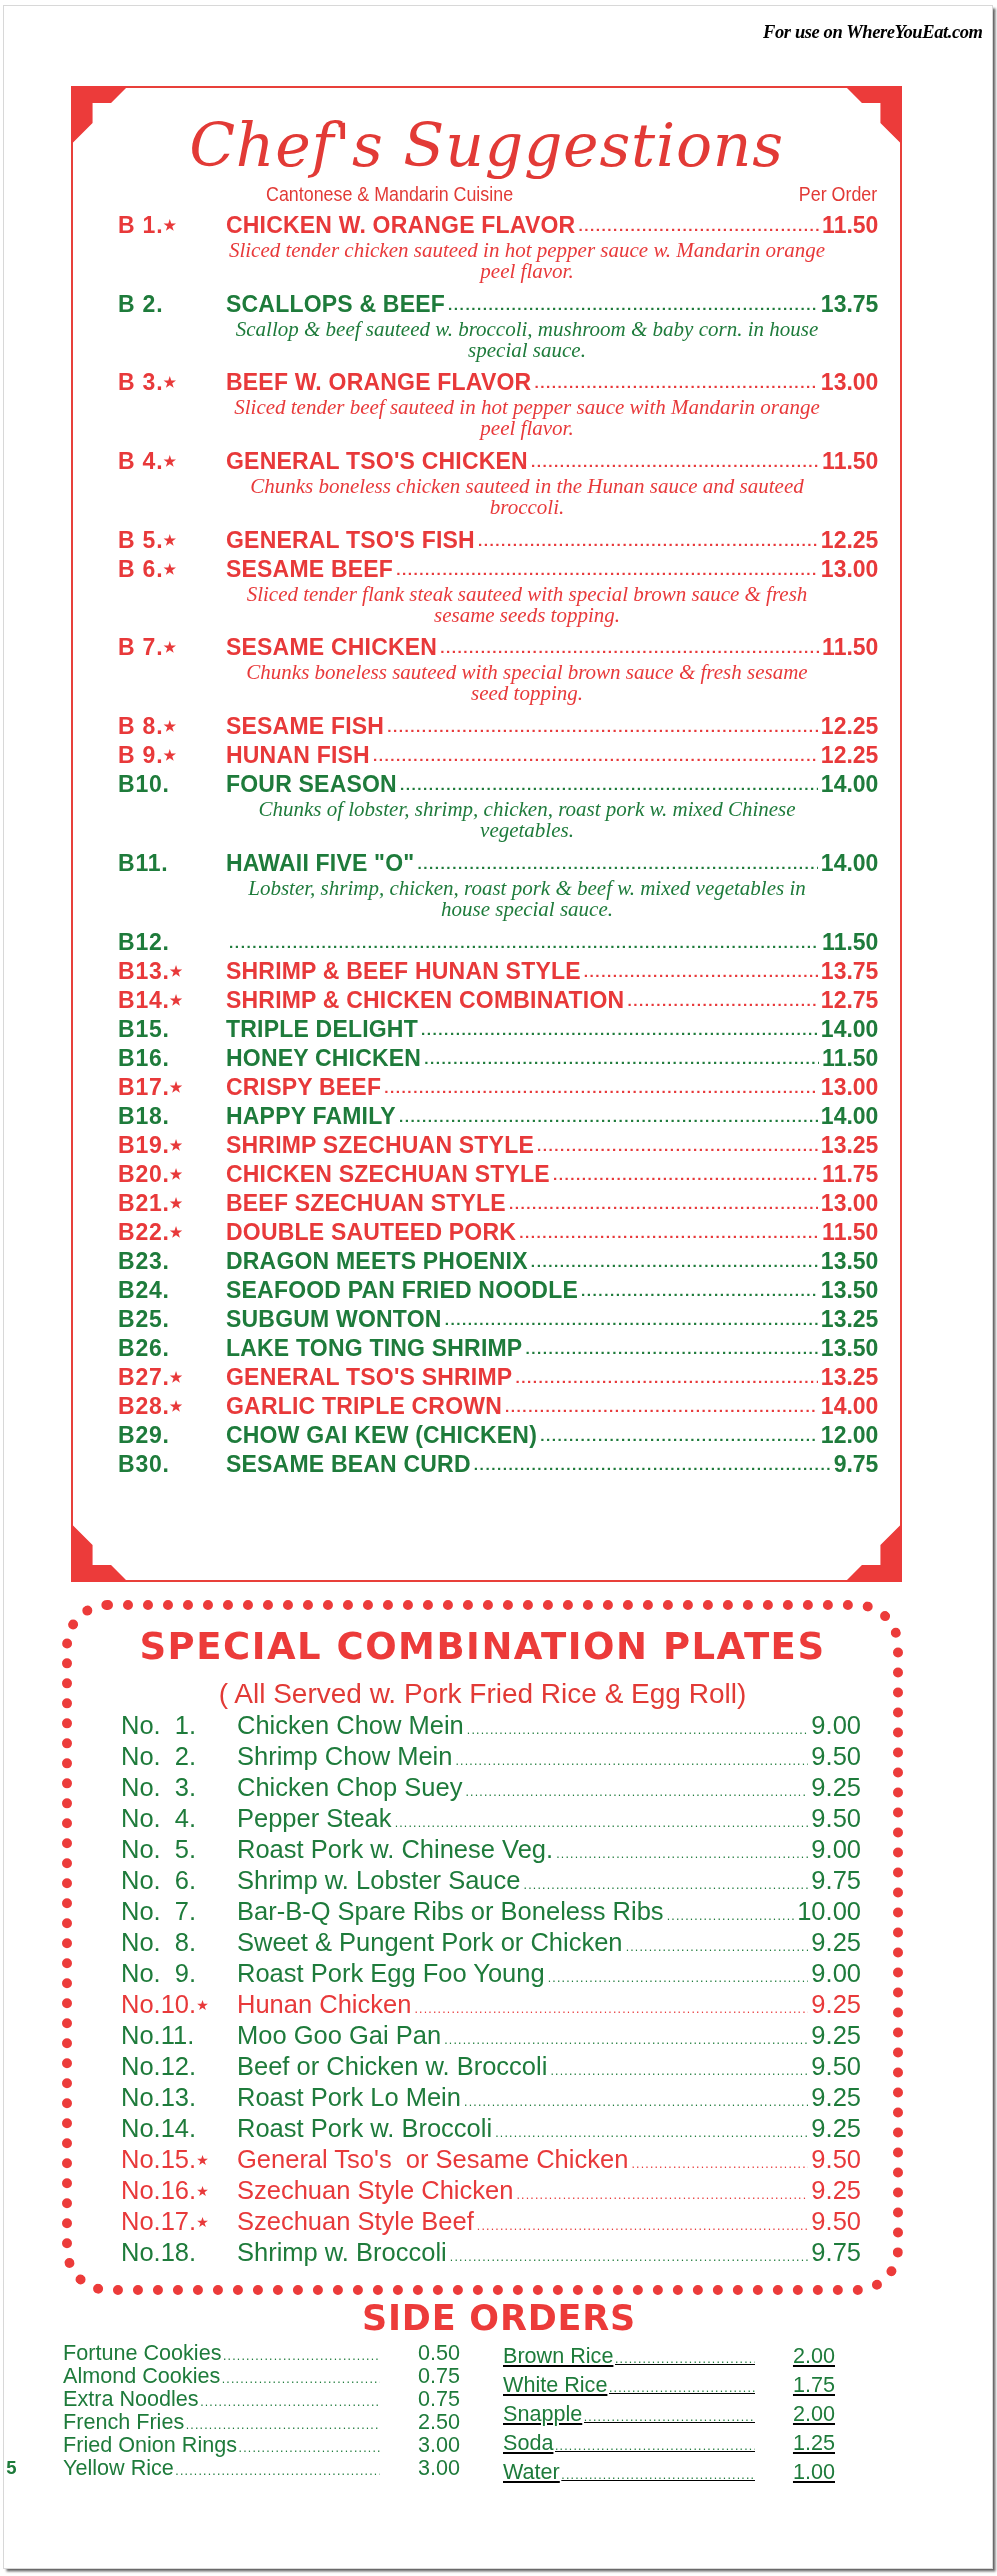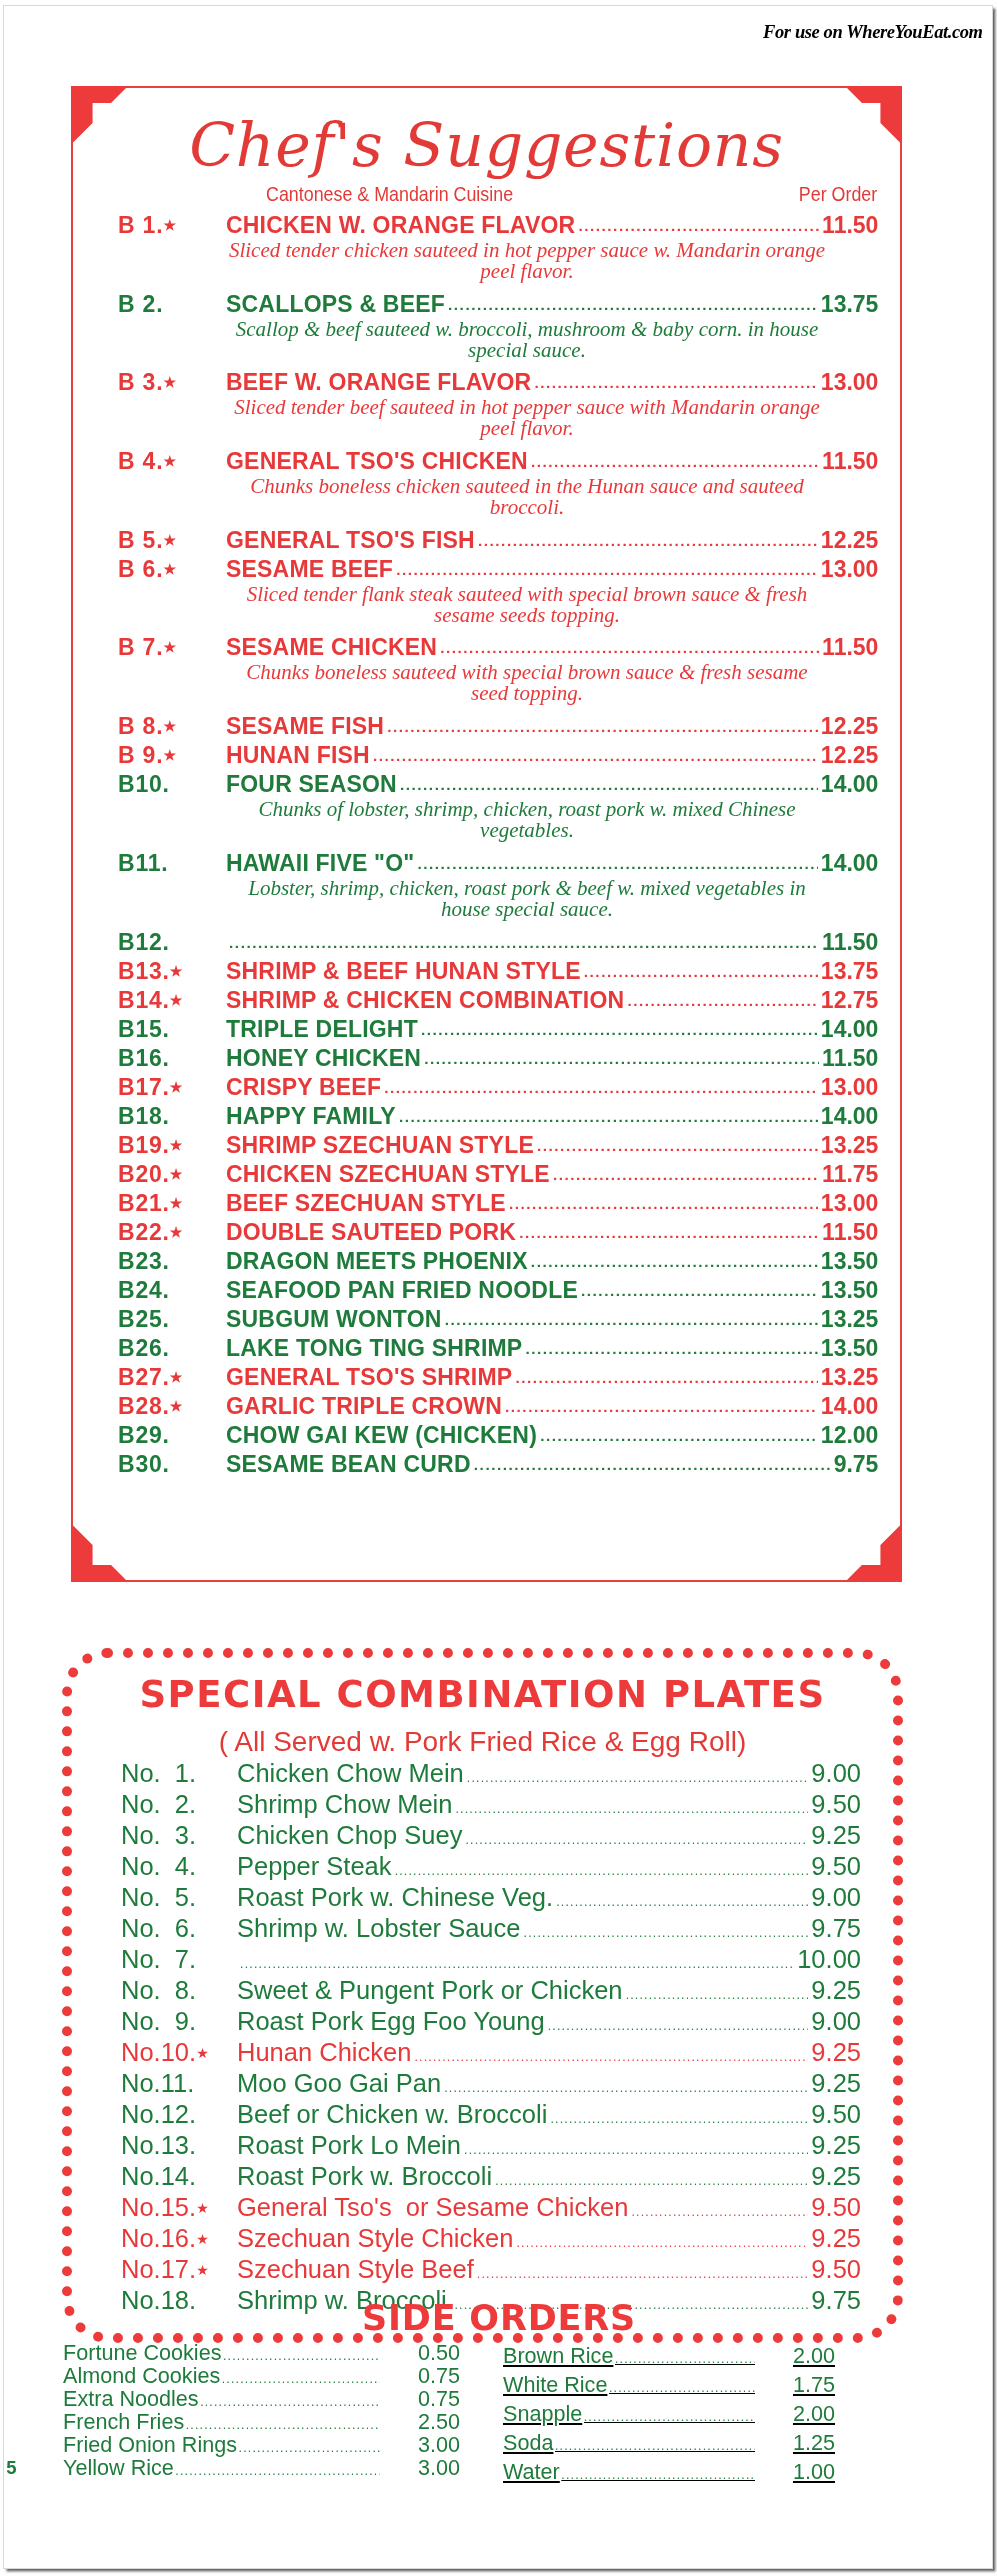--- a/index.html
+++ b/index.html
@@ -58,21 +58,21 @@
   .chef-desc {
     margin-left: 108px; width: 602px;
     font-family: "Liberation Serif", serif; font-style: italic;
     font-size: 21px; line-height: 21px; padding-bottom: 7.7px; text-align: center;
   }
   .red { color: #e8393a; }
   .green { color: #1e7b3b; }
 
   
   .combo-box {
-    position: absolute; left: 62px; top: 1648px; width: 841px; height: 695px;
+    position: absolute; left: 62px; top: 1600px; width: 841px; height: 695px;
     border: 10.8px dotted #ec3b3a; border-radius: 46px; box-sizing: border-box;
   }
   .combo-title {
     position: absolute; left: 0; right: 0; top: 15.4px; text-align: center;
     font-family: "DejaVu Sans", sans-serif; font-weight: bold;
     font-size: 37px; color: #ec3b3a; letter-spacing: 1.5px;
   }
   .combo-subtitle {
     position: absolute; left: 0; right: 0; top: 68px; text-align: center;
     font-size: 28px; color: #e23a36;
@@ -437,20 +437,21 @@
         <span class="price">9.00</span>
       </div>
       <div class="combo-row green">
         <span class="code"><span style="white-space: pre;">No.  6.</span></span>
         <span class="name" style="white-space: pre;">Shrimp w. Lobster Sauce</span>
         <span class="dots"></span>
         <span class="price">9.75</span>
       </div>
       <div class="combo-row green">
         <span class="code"><span style="white-space: pre;">No.  7.</span></span>
+        <span class="name" style="white-space: pre;">Bar-B-Q Spare Ribs or Boneless Ribs</span>
         <span class="dots"></span>
         <span class="price">10.00</span>
       </div>
       <div class="combo-row green">
         <span class="code"><span style="white-space: pre;">No.  8.</span></span>
         <span class="name" style="white-space: pre;">Sweet &amp; Pungent Pork or Chicken</span>
         <span class="dots"></span>
         <span class="price">9.25</span>
       </div>
       <div class="combo-row green">

